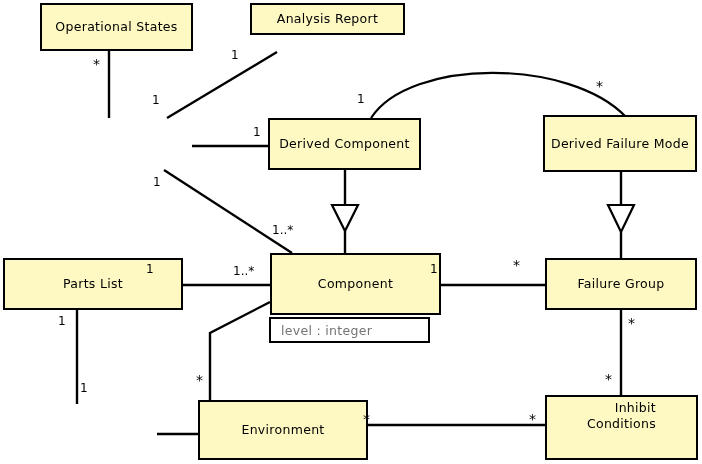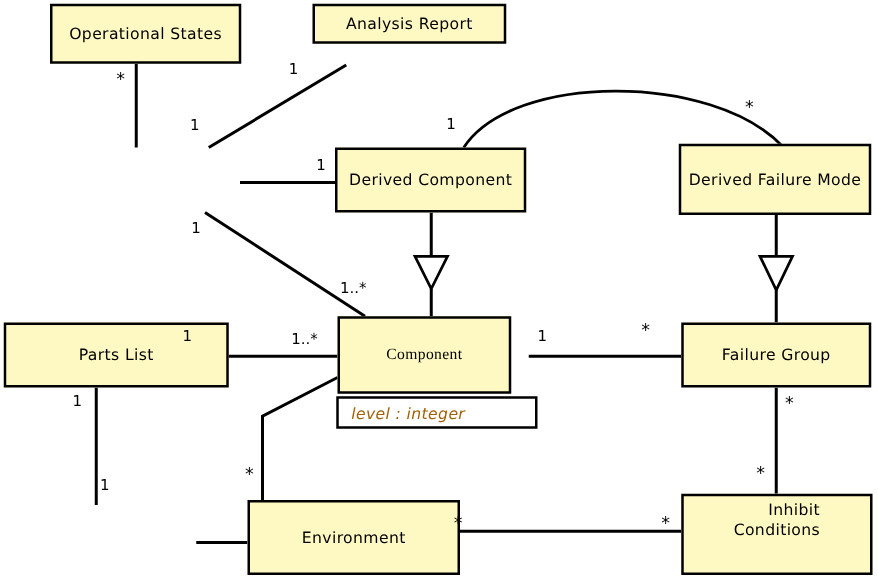--- a/index.html
+++ b/index.html
@@ -47,24 +47,23 @@
   }
   .attr-compartment {
     position: absolute;
     box-sizing: border-box;
     background: #ffffff;
     border: 2px solid #000000;
     display: flex;
     align-items: center;
     padding-left: 10px;
     font-size: 12.5px;
-    color: #a16207;
+    color: #737373;
     letter-spacing: 0.3px;
     z-index: 3;
-    font-style: italic;
   }
   .mult {
     position: absolute;
     font-size: 12px;
     color: #000000;
     line-height: 1;
     white-space: nowrap;
     z-index: 4;
   }
   .mult.star {
@@ -125,21 +124,21 @@
   </div>
 
   <div class="uml-class" style="left:543px; top:115px; width:154px; height:57px;">
     <span>Derived Failure Mode</span>
   </div>
 
   <div class="uml-class" style="left:3px; top:258px; width:180px; height:52px;">
     <span>Parts List</span>
   </div>
 
-  <div class="uml-class" style="left:270px; top:253px; width:139px; height:62px;font-family:Liberation Serif, serif;">
+  <div class="uml-class" style="left:270px; top:253px; width:171px; height:62px;">
     <span>Component</span>
   </div>
 
   <div class="attr-compartment" style="left:269px; top:317px; width:161px; height:26px;">
     <span>level : integer</span>
   </div>
 
   <div class="uml-class" style="left:545px; top:258px; width:152px; height:52px;">
     <span>Failure Group</span>
   </div>

